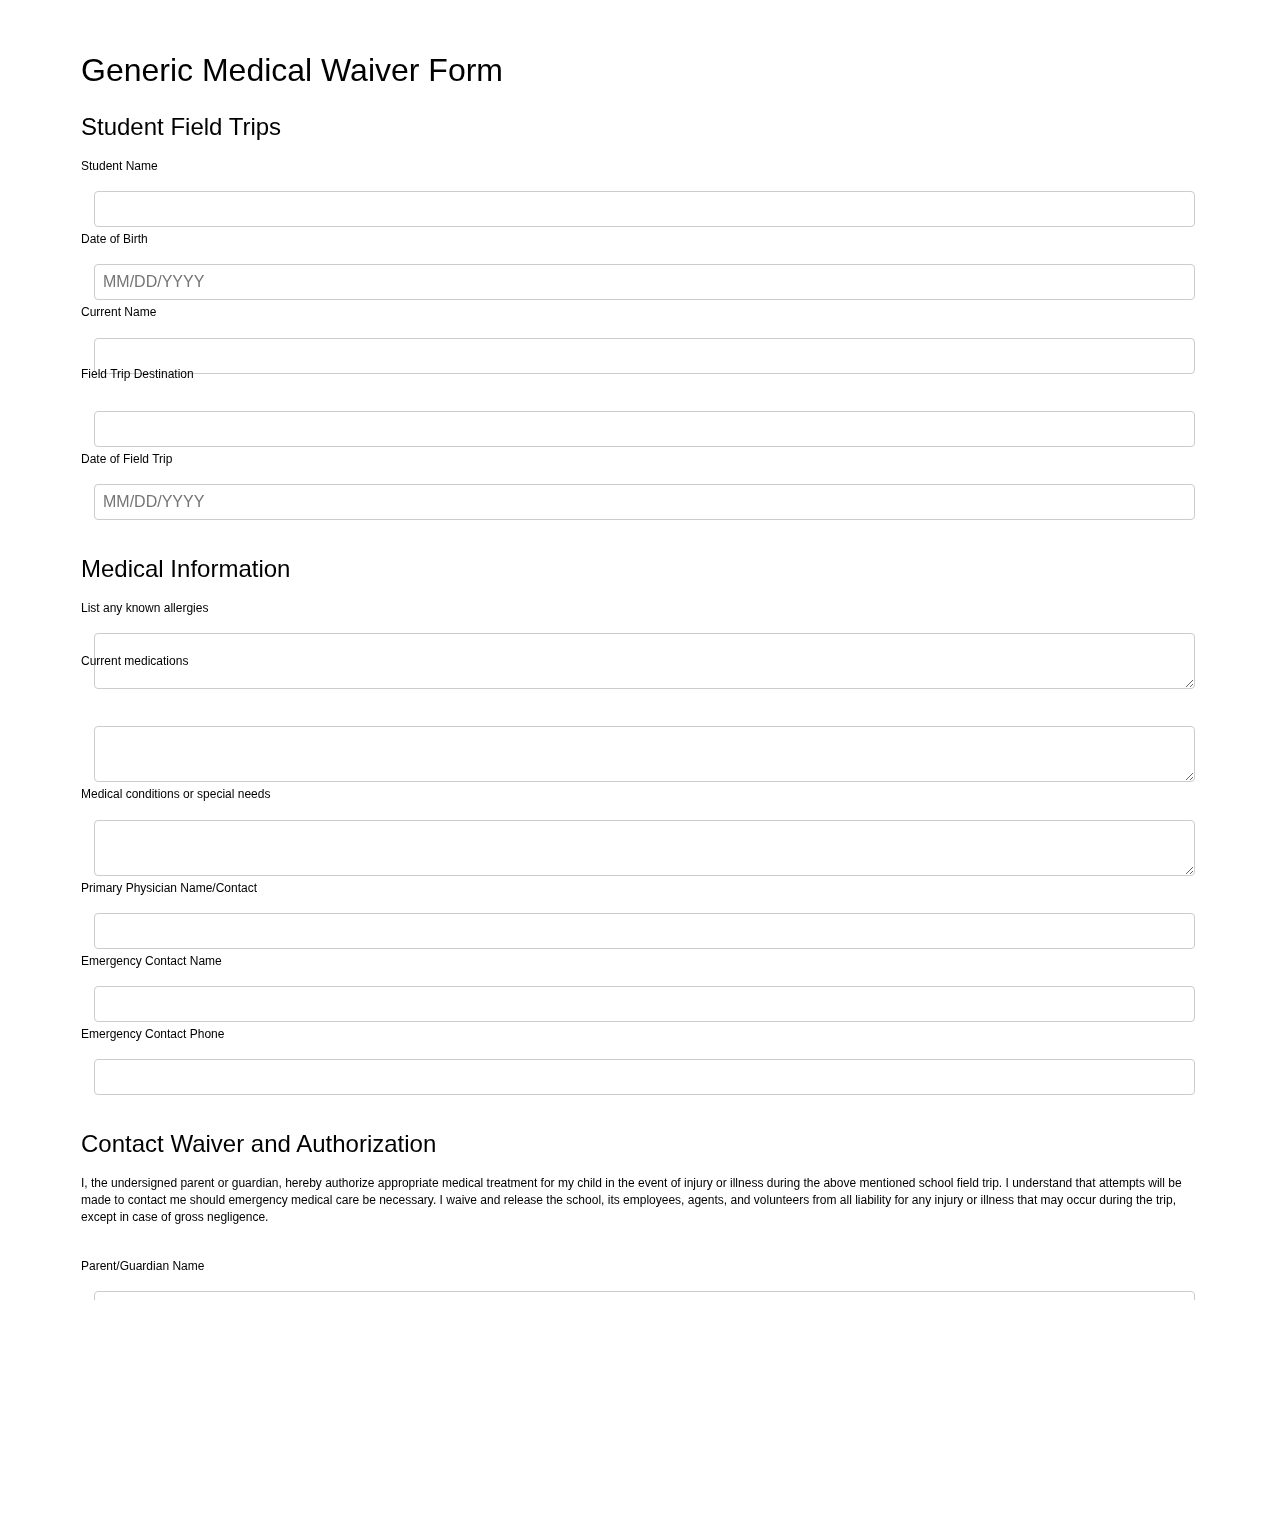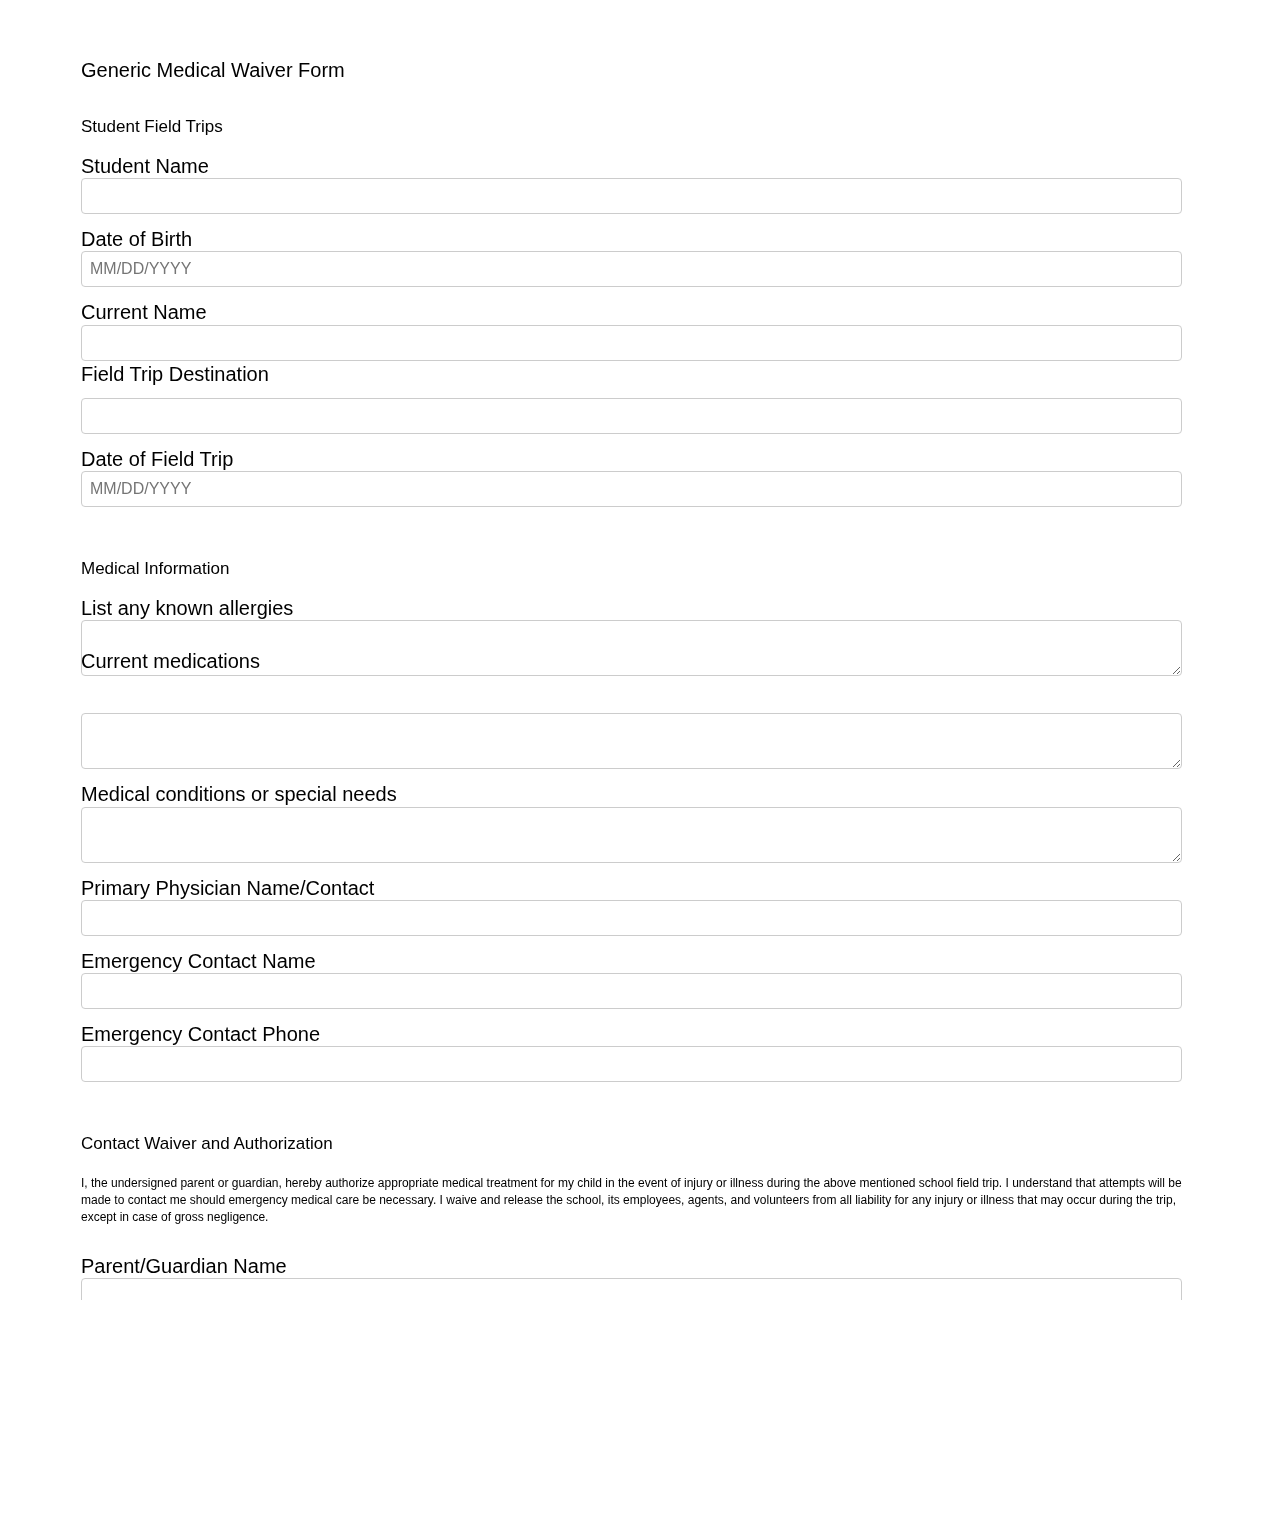--- a/index.html
+++ b/index.html
@@ -5,34 +5,34 @@
   html, body { margin: 0; padding: 0; background: #ffffff; }
   body {
     width: 1263px; height: 1529px; overflow: hidden; position: relative;
     font-family: "Liberation Sans", sans-serif; color: #000;
   }
   .viewport {
     position: absolute; left: 0; top: 0; width: 1263px; height: 1300px; overflow: hidden;
   }
   .container { position: absolute; left: 81px; top: 0; width: 1101px; }
   h1 {
-    font-weight: normal; font-size: 20px; margin: 0; position: absolute; top: 51px; left: 0;
+    font-weight: normal; font-size: 32px; margin: 0; position: absolute; top: 51px; left: 0;
     white-space: nowrap; line-height: 38px;
   }
   h2 {
-    font-weight: normal; font-size: 17px; margin: 0; position: absolute; left: 0;
+    font-weight: normal; font-size: 24px; margin: 0; position: absolute; left: 0;
     white-space: nowrap; line-height: 28px;
   }
   .label {
-    position: absolute; left: 0; font-size: 20px; line-height: 18px; white-space: nowrap;
+    position: absolute; left: 0; font-size: 12px; line-height: 18px; white-space: nowrap;
   }
   .field {
     position: absolute; left: 0; width: 1101px; box-sizing: border-box;
     border: 1px solid #cccccc; border-radius: 4px; background: #fff;
-    font-family: "Liberation Sans", sans-serif; font-size: 16px; padding: 0 8px; margin: 0;
+    font-family: "Liberation Sans", sans-serif; font-size: 16px; padding: 0 8px; margin: 13px;
     outline: none;
   }
   input.field { height: 36px; }
   input.field::placeholder { color: #757575; }
   textarea.field { height: 56px; resize: vertical; padding: 6px 8px; }
   .para {
     position: absolute; left: 0; top: 1175px; width: 1101px; font-size: 12px; line-height: 17px;
   }
 </style>
 </head>

